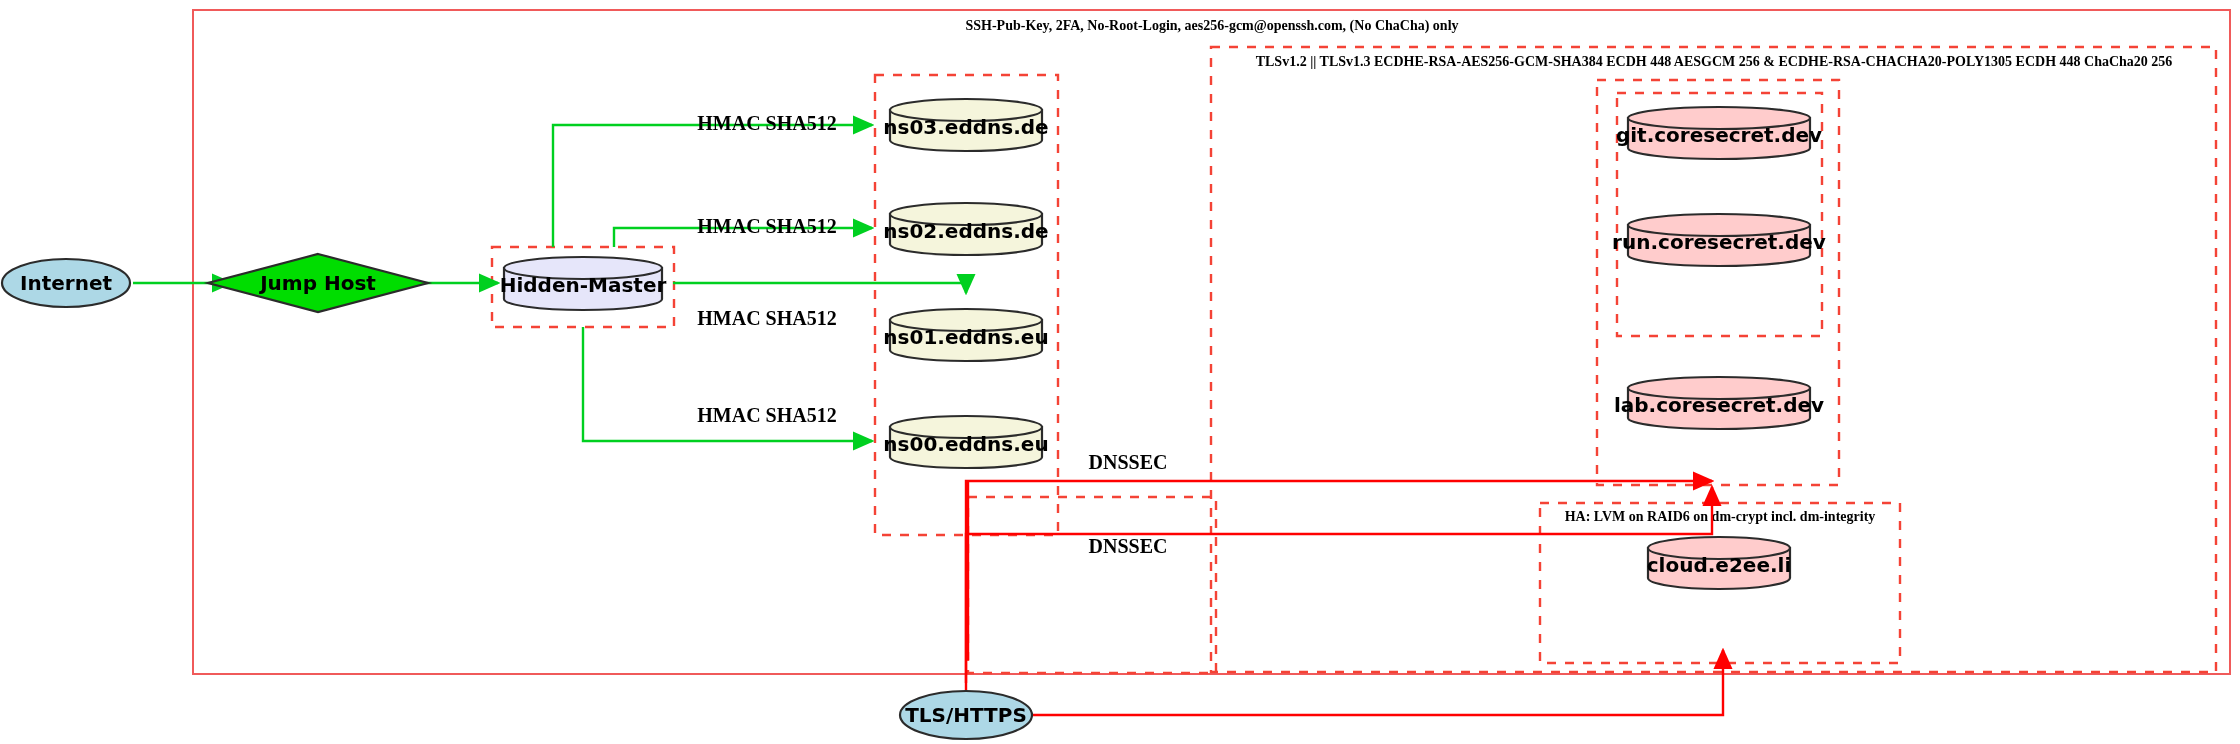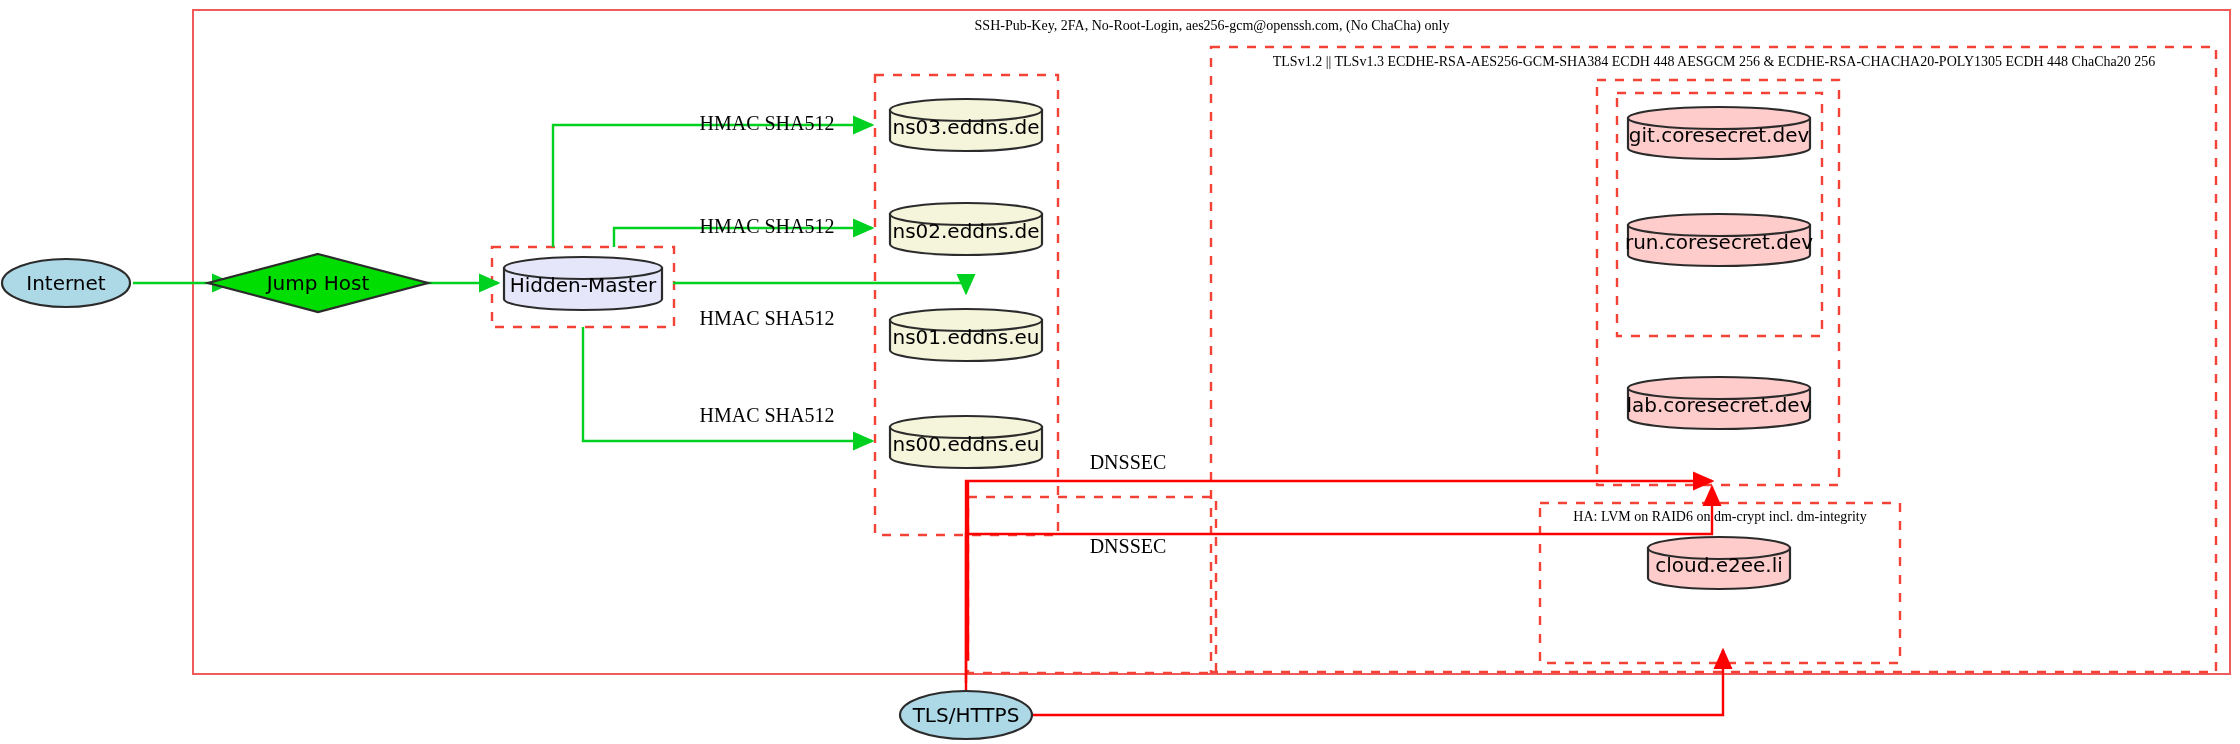--- a/index.html
+++ b/index.html
@@ -10,20 +10,21 @@
   body {
     width: 2240px;
     height: 744px;
     font-family: "Liberation Sans", sans-serif;
     overflow: hidden;
   }
   #diagram-root {
     position: relative;
     width: 2240px;
     height: 636px;
+    font-weight: bold;
   }
   svg#diagram-svg {
     display: block;
     width: 2240px;
     height: 744px;
   }
   .node-label {
     font-family: "DejaVu Sans", sans-serif;
     font-size: 20px;
     fill: #000000;

